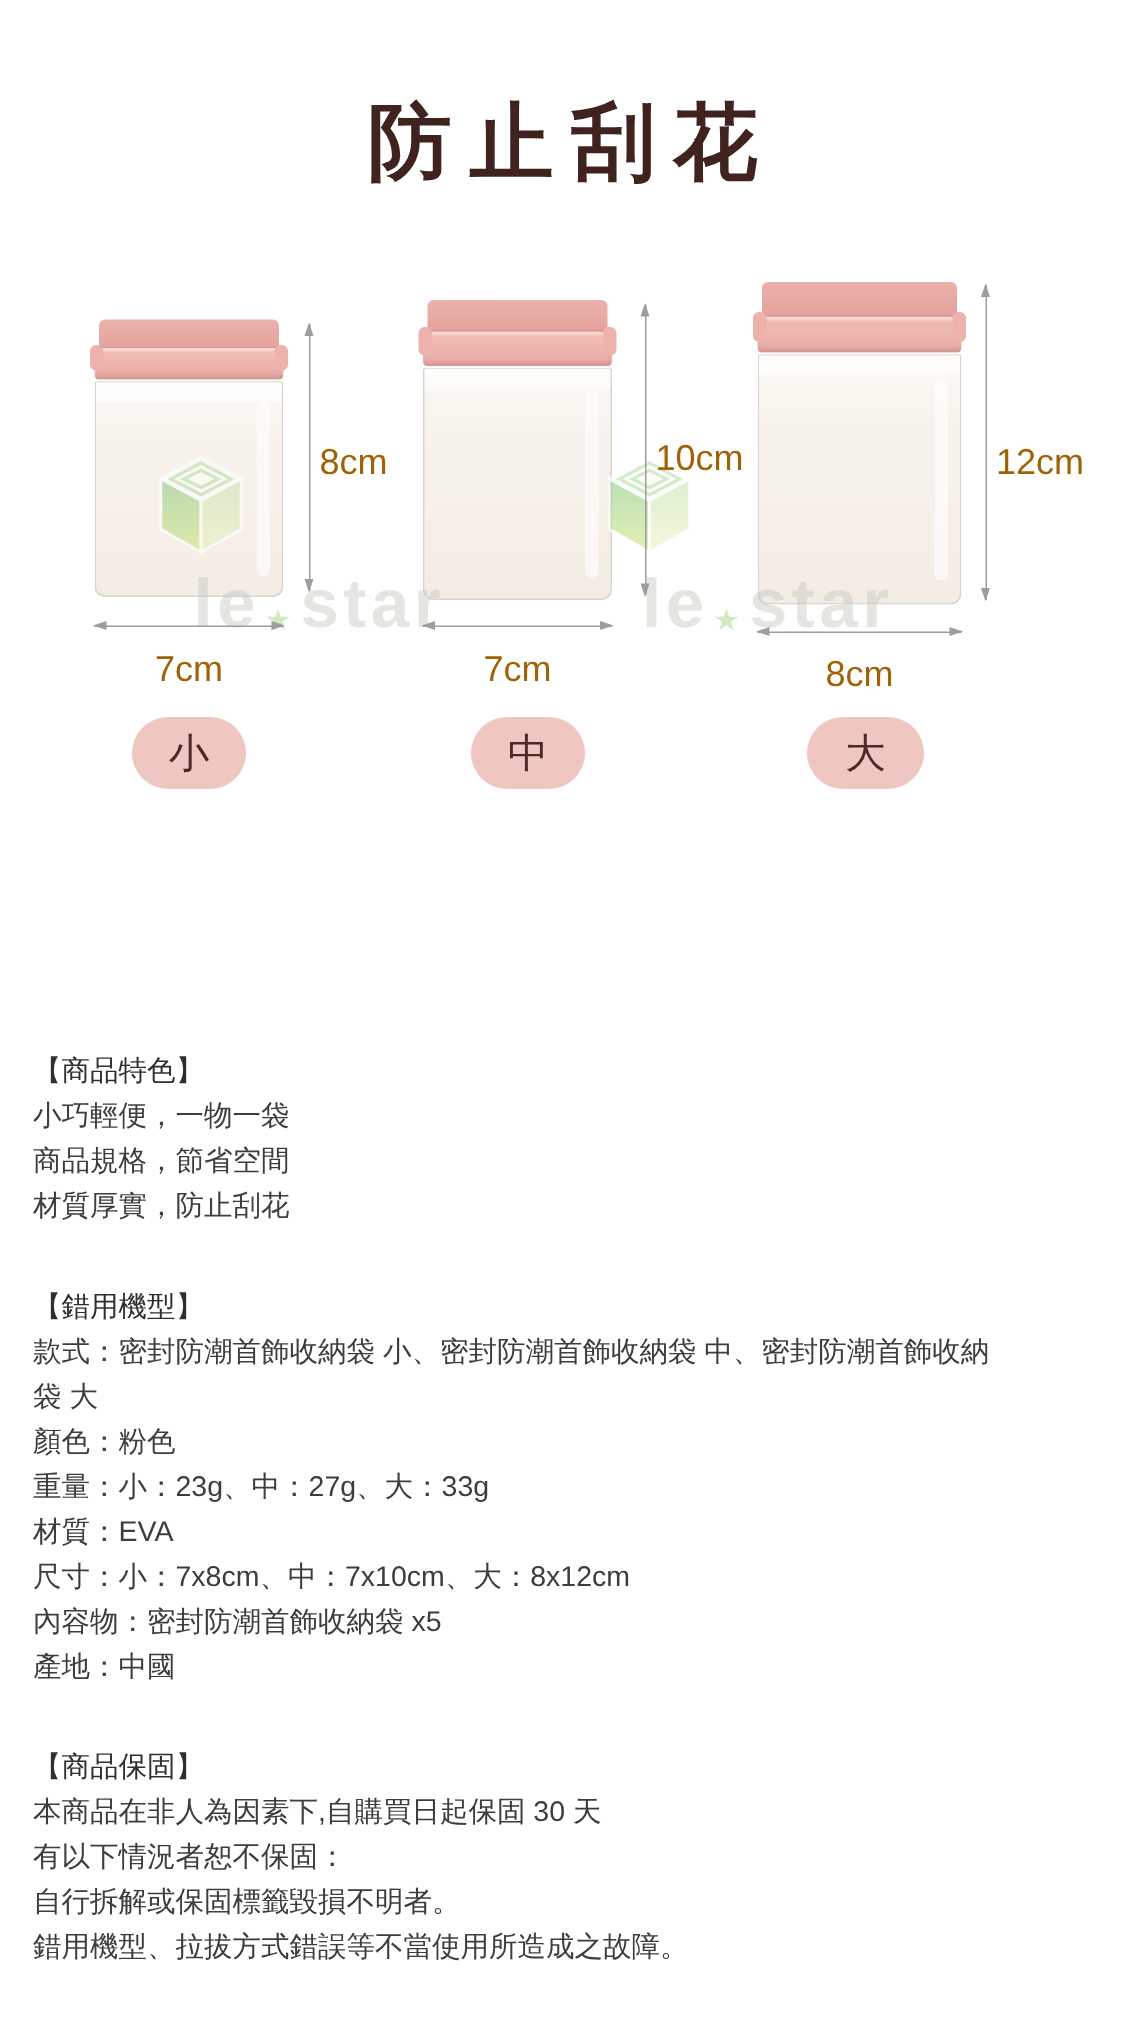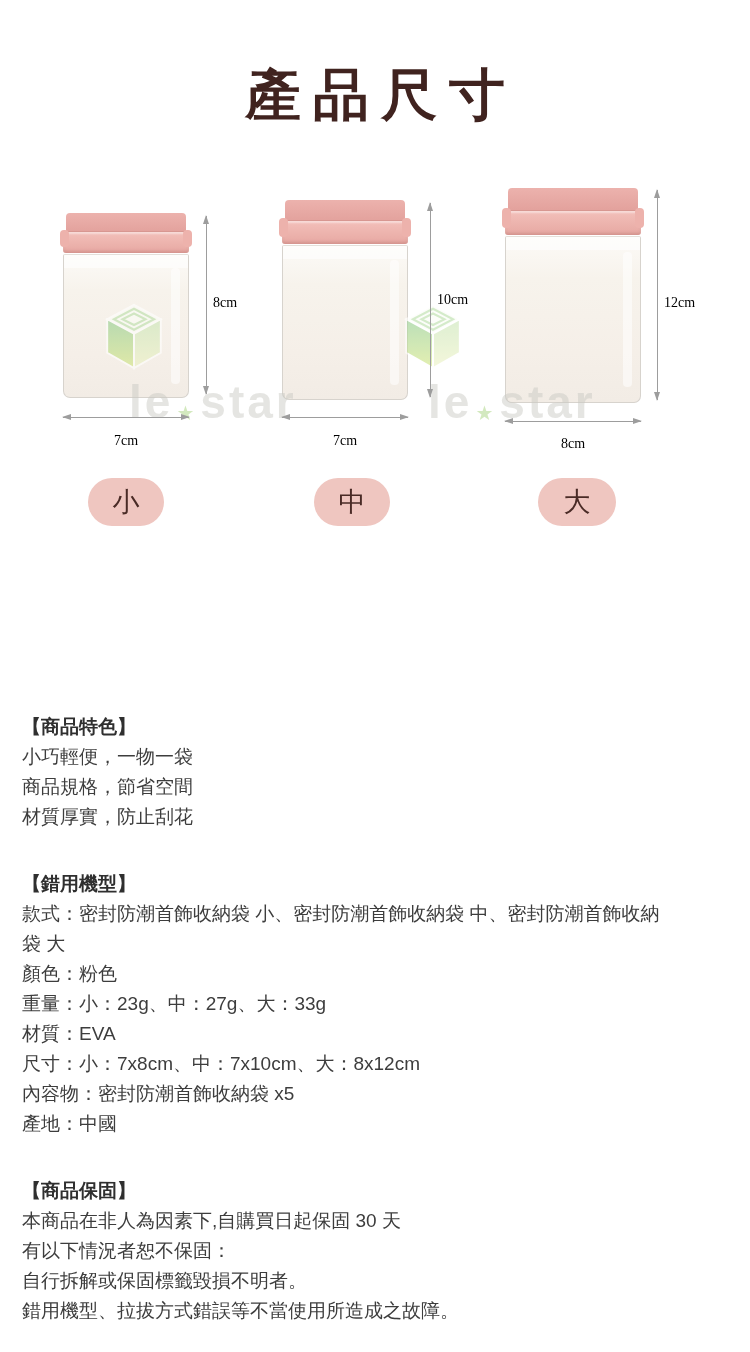--- a/index.html
+++ b/index.html
@@ -53,21 +53,21 @@
 
   .harrow{position:absolute;height:1px;background:#9d9d9d;z-index:2;}
   .harrow::before,.harrow::after{content:"";position:absolute;top:-3.5px;width:0;height:0;
       border-top:3.5px solid transparent;border-bottom:3.5px solid transparent;}
   .harrow::before{left:-1px;border-right:9px solid #9d9d9d;}
   .harrow::after{right:-1px;border-left:9px solid #9d9d9d;}
   .ha1{left:63px;top:417px;width:126px;}
   .ha2{left:282px;top:417px;width:126px;}
   .ha3{left:505px;top:421px;width:136px;}
 
-  .dim{position:absolute;font-size:14px;color:#000000;z-index:3;white-space:nowrap;font-family:Liberation Serif, serif;}
+  .dim{position:absolute;font-size:24px;color:#a16207;z-index:3;white-space:nowrap;}
   .dv1{left:213px;top:295px;}
   .dv2{left:437px;top:292px;text-align:right;}
   .dv3{left:664px;top:295px;}
   .dh{text-align:center;}
   .dh1{left:63px; width:126px;top:433px;}
   .dh2{left:282px;width:126px;top:433px;}
   .dh3{left:505px;width:136px;top:436px;}
 
   
   .pill{position:absolute;height:48px;border-radius:24px;background:#efc6c0;color:#4a2b26;
@@ -87,29 +87,29 @@
            margin:0 3px;opacity:1;}
 
   
   .note{position:absolute;top:604px;left:0;width:100%;text-align:center;
         font-size:19px;font-weight:700;color:#4a2b2b;letter-spacing:1px;}
 
   
   .content{position:absolute;left:22px;top:700px;width:708px;font-size:19px;line-height:30px;}
   .sec{margin:0;}
   .sec + .sec{margin-top:37px;}
-  .sec-title{font-weight:700;color:#2f2f2f;margin-top:12px;}
+  .sec-title{font-weight:400;color:#2f2f2f;}
   .sec-line{color:#3d3d3d;}
 </style>
 </head>
 <body>
 
 <div class="page">
 
-  <h1 class="title">產品尺寸</h1>
+  <h1 class="title">防止刮花</h1>
 
   <div class="figure">
 
     <div class="bag bag-small">
       <div class="cap">
         <div class="cap-top"></div>
         <div class="cap-band"></div>
       </div>
       <div class="bag-body"></div>
     </div>

